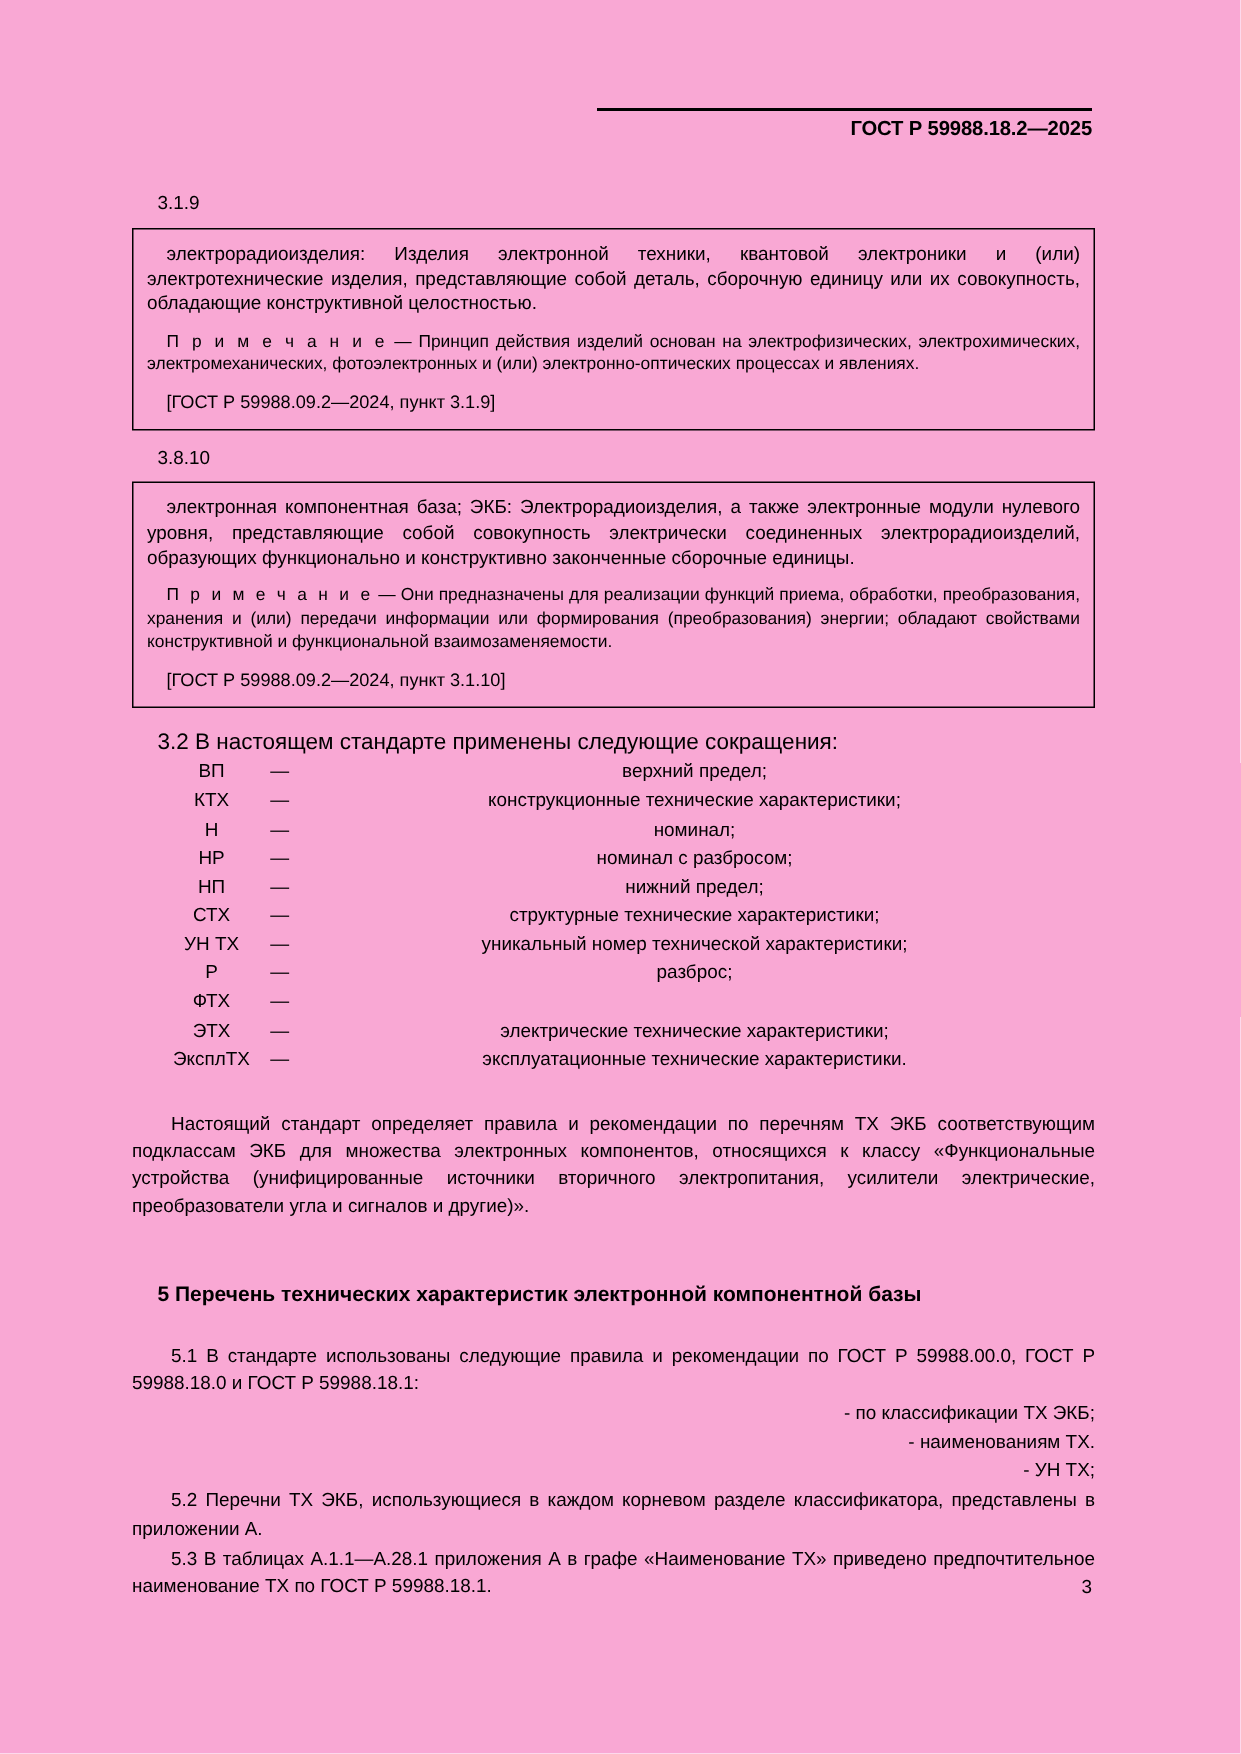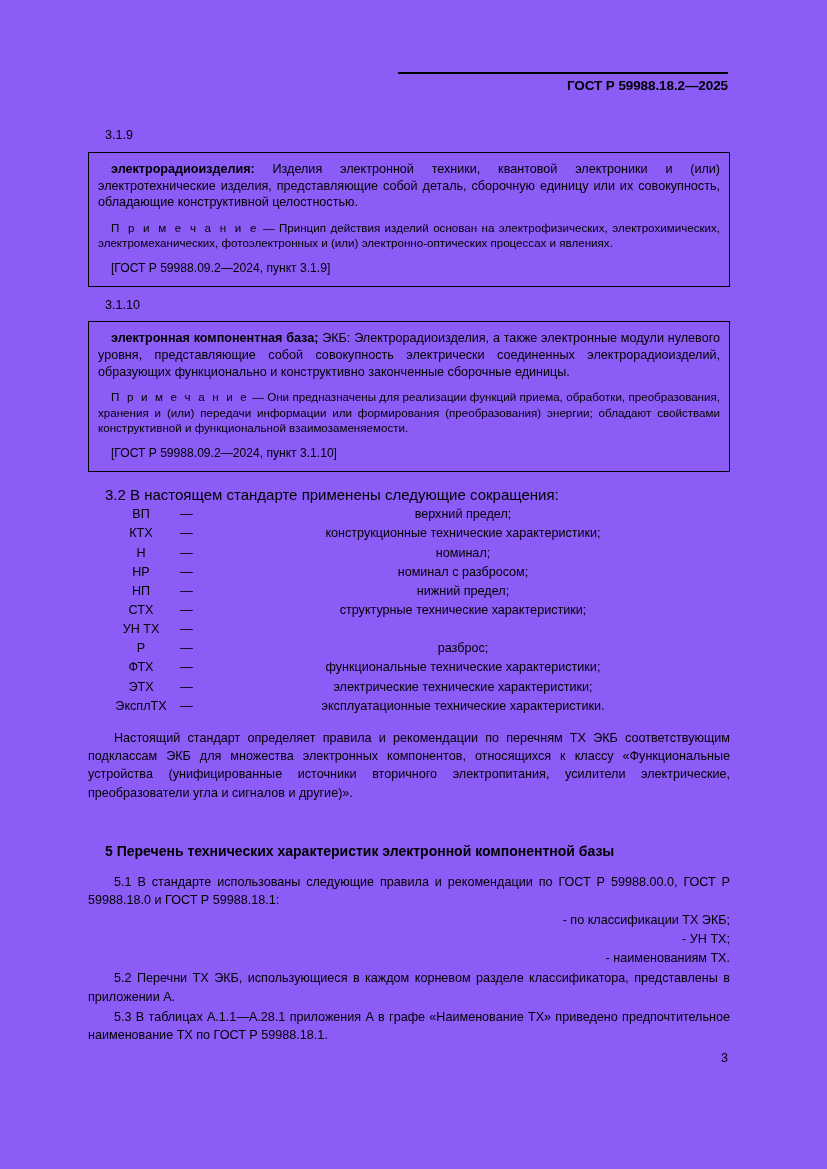--- a/index.html
+++ b/index.html
@@ -10,21 +10,21 @@
   }
   body {
     font-family: "Liberation Sans", sans-serif;
     color: #000000;
   }
   .page {
     position: relative;
     width: 827px;
     height: 1169px;
     margin: 0 auto;
-    background: #8b5cf6;
+    background: #f9a8d4;
     overflow: hidden;
     box-sizing: border-box;
   }
 
   
   .page-header {
     position: absolute;
     top: 72px;
     right: 99px;
     width: 330px;
@@ -66,21 +66,21 @@
     box-sizing: border-box;
     margin-bottom: 2px;
   }
   .def-term {
     font-size: 12.6px;
     line-height: 1.32;
     text-align: justify;
     margin: 0;
     text-indent: 13px;
   }
-  .def-term b { font-weight: bold; }
+  .def-term b { font-weight: normal; }
   .def-note {
     font-size: 11.6px;
     line-height: 1.34;
     text-align: justify;
     margin: 9px 0 0 0;
     text-indent: 13px;
   }
   .note-label {
     letter-spacing: 2.1px;
   }
@@ -133,21 +133,21 @@
     line-height: 1.45;
     text-align: justify;
     margin: 14px 0 0 0;
     text-indent: 26px;
   }
   .para.dash-item {
     text-indent: 26px;
     margin-top: 1px;
     text-align: right;
   }
-  .para.first-after-head { margin-top: 13px; }
+  .para.first-after-head { margin-top: 24px; }
   .para.sub { margin-top: 2px; }
 
   
   .page-number {
     position: absolute;
     right: 99px;
     top: 1052px;
     font-size: 12.6px;
     line-height: 1;
   }
@@ -165,21 +165,21 @@
   <div class="content">
 
     <div class="clause-num">3.1.9</div>
 
     <div class="def-box">
       <p class="def-term"><b>электрорадиоизделия:</b><span> Изделия электронной техники, квантовой электроники и (или) электротехнические изделия, представляющие собой деталь, сборочную единицу или их совокупность, обладающие конструктивной целостностью.</span></p>
       <p class="def-note"><span class="note-label">П р и м е ч а н и е</span><span> — Принцип действия изделий основан на электрофизических, электрохимических, электромеханических, фотоэлектронных и (или) электронно-оптических процессах и явлениях.</span></p>
       <p class="def-source">[ГОСТ Р 59988.09.2—2024, пункт 3.1.9]</p>
     </div>
 
-    <div class="clause-num second">3.1.10</div>
+    <div class="clause-num second">3.8.10</div>
 
     <div class="def-box">
       <p class="def-term"><b>электронная компонентная база;</b><span> ЭКБ: Электрорадиоизделия, а также электронные модули нулевого уровня, представляющие собой совокупность электрически соединенных электрорадиоизделий, образующих функционально и конструктивно законченные сборочные единицы.</span></p>
       <p class="def-note"><span class="note-label">П р и м е ч а н и е</span><span> — Они предназначены для реализации функций приема, обработки, преобразования, хранения и (или) передачи информации или формирования (преобразования) энергии; обладают свойствами конструктивной и функциональной взаимозаменяемости.</span></p>
       <p class="def-source">[ГОСТ Р 59988.09.2—2024, пункт 3.1.10]</p>
     </div>
 
     <div class="abbr-intro">3.2  В настоящем стандарте применены следующие сокращения:</div>
 
     <ul class="abbr-list">
@@ -209,51 +209,51 @@
         <span class="abbr-def">нижний предел;</span>
       </li>
       <li class="abbr-row">
         <span class="abbr-key">СТХ</span>
         <span class="abbr-dash">—</span>
         <span class="abbr-def">структурные технические характеристики;</span>
       </li>
       <li class="abbr-row">
         <span class="abbr-key">УН ТХ</span>
         <span class="abbr-dash">—</span>
+        <span class="abbr-def">уникальный номер технической характеристики;</span>
       </li>
       <li class="abbr-row">
         <span class="abbr-key">Р</span>
         <span class="abbr-dash">—</span>
         <span class="abbr-def">разброс;</span>
       </li>
       <li class="abbr-row">
         <span class="abbr-key">ФТХ</span>
         <span class="abbr-dash">—</span>
-        <span class="abbr-def">функциональные технические характеристики;</span>
       </li>
       <li class="abbr-row">
         <span class="abbr-key">ЭТХ</span>
         <span class="abbr-dash">—</span>
         <span class="abbr-def">электрические технические характеристики;</span>
       </li>
       <li class="abbr-row">
         <span class="abbr-key">ЭксплТХ</span>
         <span class="abbr-dash">—</span>
         <span class="abbr-def">эксплуатационные технические характеристики.</span>
       </li>
     </ul>
 
     <p class="para first-after-head">Настоящий стандарт определяет правила и рекомендации по перечням ТХ ЭКБ соответствующим подклассам ЭКБ для множества электронных компонентов, относящихся к классу «Функциональные устройства (унифицированные источники вторичного электропитания, усилители электрические, преобразователи угла и сигналов и другие)».</p>
 
     <div class="section-heading tight">5  Перечень технических характеристик электронной компонентной базы</div>
 
     <p class="para first-after-head">5.1 В стандарте использованы следующие правила и рекомендации по ГОСТ Р 59988.00.0, ГОСТ Р 59988.18.0 и ГОСТ Р 59988.18.1:</p>
     <p class="para dash-item">- по классификации ТХ ЭКБ;</p>
+    <p class="para dash-item">- наименованиям ТХ.</p>
     <p class="para dash-item">- УН ТХ;</p>
-    <p class="para dash-item">- наименованиям ТХ.</p>
 
     <p class="para sub">5.2  Перечни ТХ ЭКБ, использующиеся в каждом корневом разделе классификатора, представлены в приложении А.</p>
     <p class="para sub">5.3  В таблицах А.1.1—А.28.1 приложения А в графе «Наименование ТХ» приведено предпочтительное наименование ТХ по ГОСТ Р 59988.18.1.</p>
 
   </div>
 
   <div class="page-number">3</div>
 
 </div>
 

